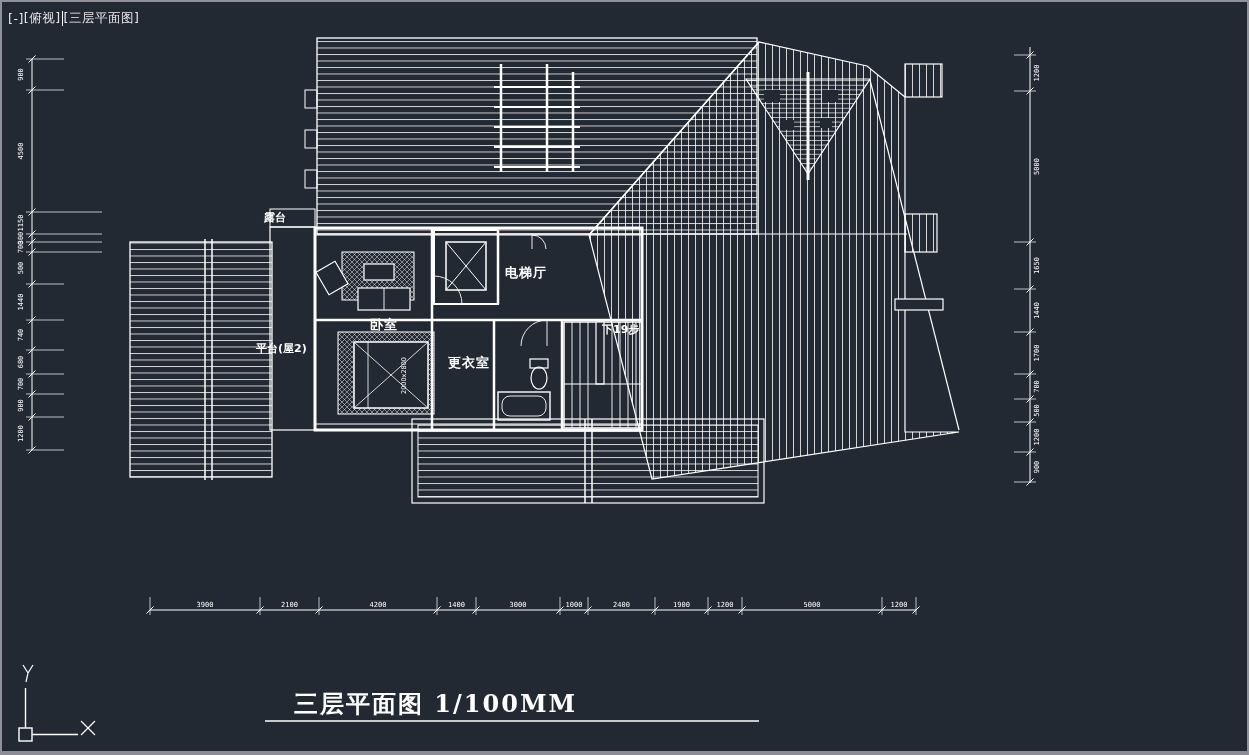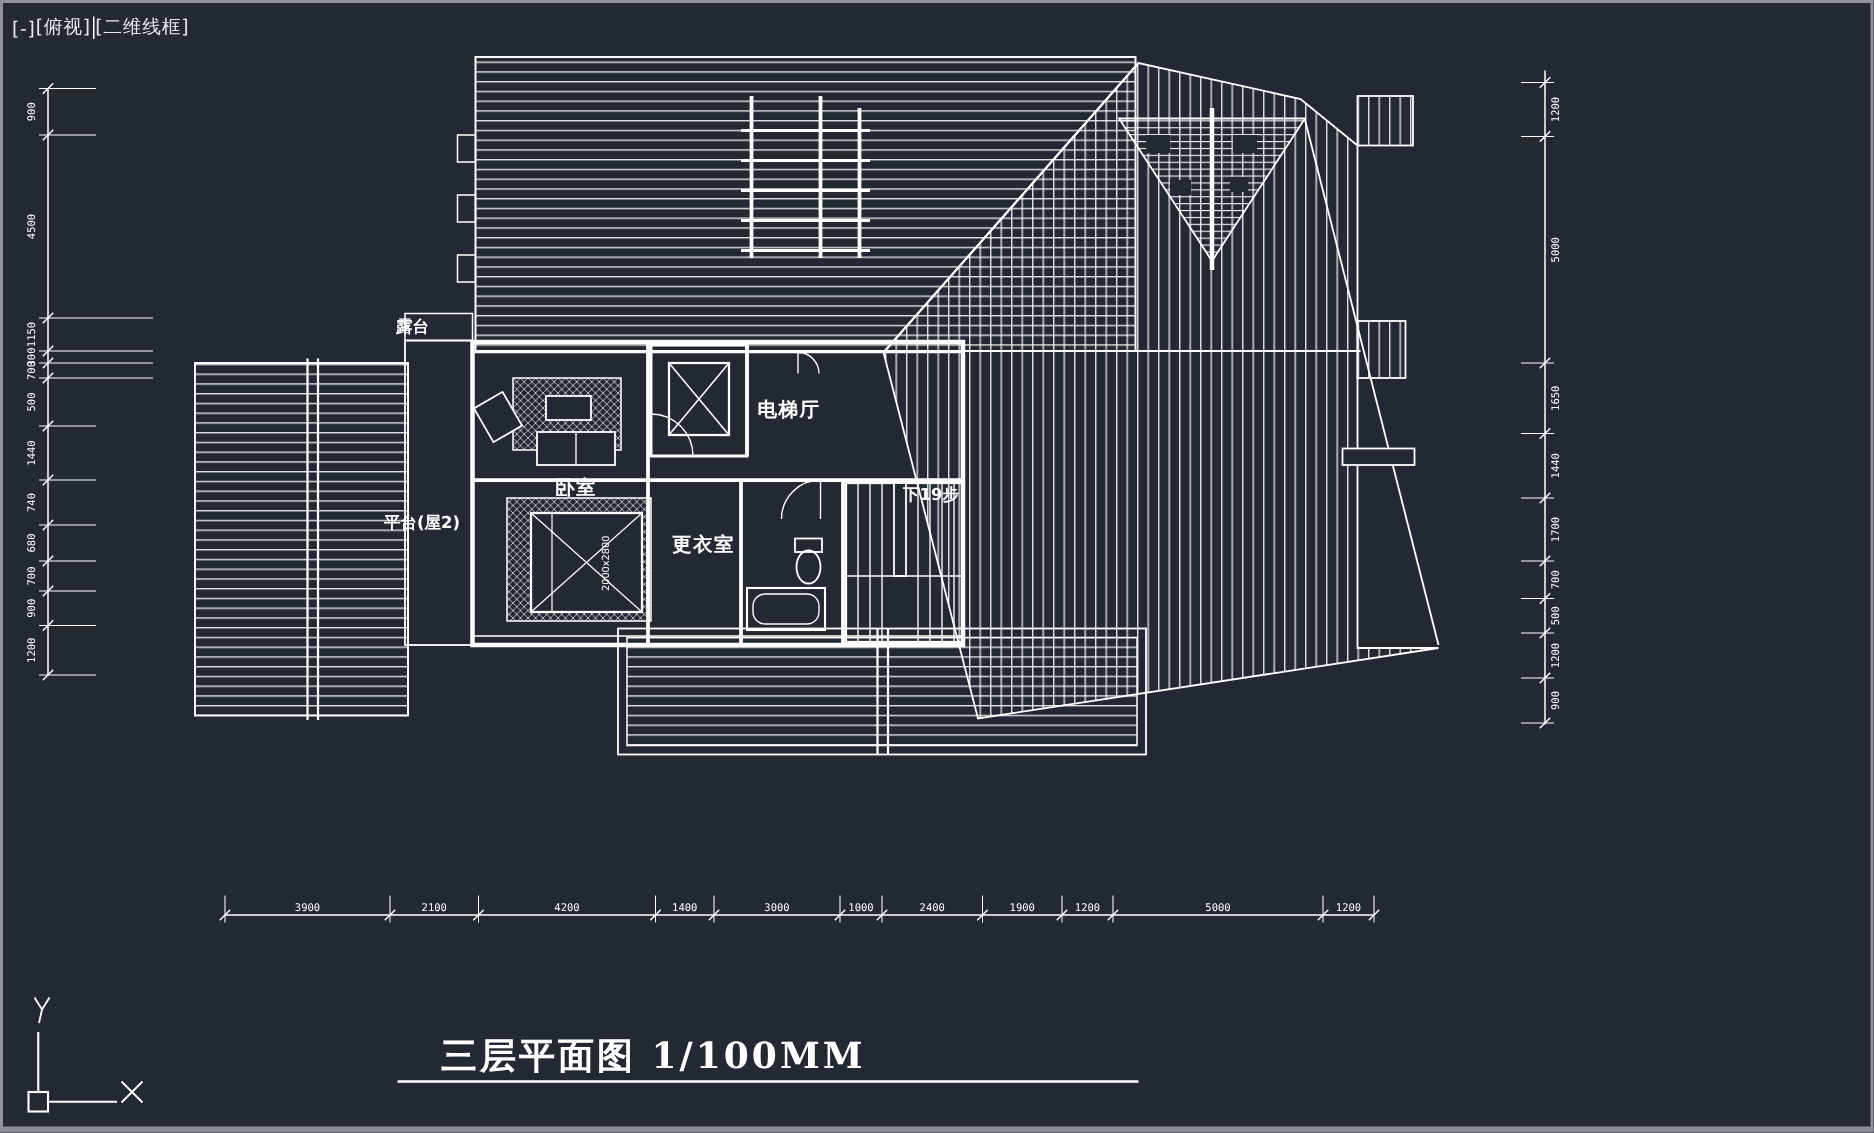--- a/index.html
+++ b/index.html
@@ -25,21 +25,21 @@
 </style>
 </head>
 <body>
 
 <div class="frame">
 
   <div class="vp-controls">
     <span>[-]</span>
     <span>[俯视]</span>
     <span class="caret"></span>
-    <span>[二维线框]</span>
+    <span>[三层平面图]</span>
   </div>
 
   <svg id="draw" width="1249" height="755" viewBox="0 0 1249 755">
     <defs>
       <pattern id="hs" width="10" height="6.5" patternUnits="userSpaceOnUse">
         <line x1="0" y1="0.5" x2="10" y2="0.5" stroke="#fff" stroke-width="0.8"></line>
       </pattern>
       <pattern id="hs5" width="10" height="4.6" patternUnits="userSpaceOnUse">
         <line x1="0" y1="0.4" x2="10" y2="0.4" stroke="#fff" stroke-width="0.7"></line>
       </pattern>

